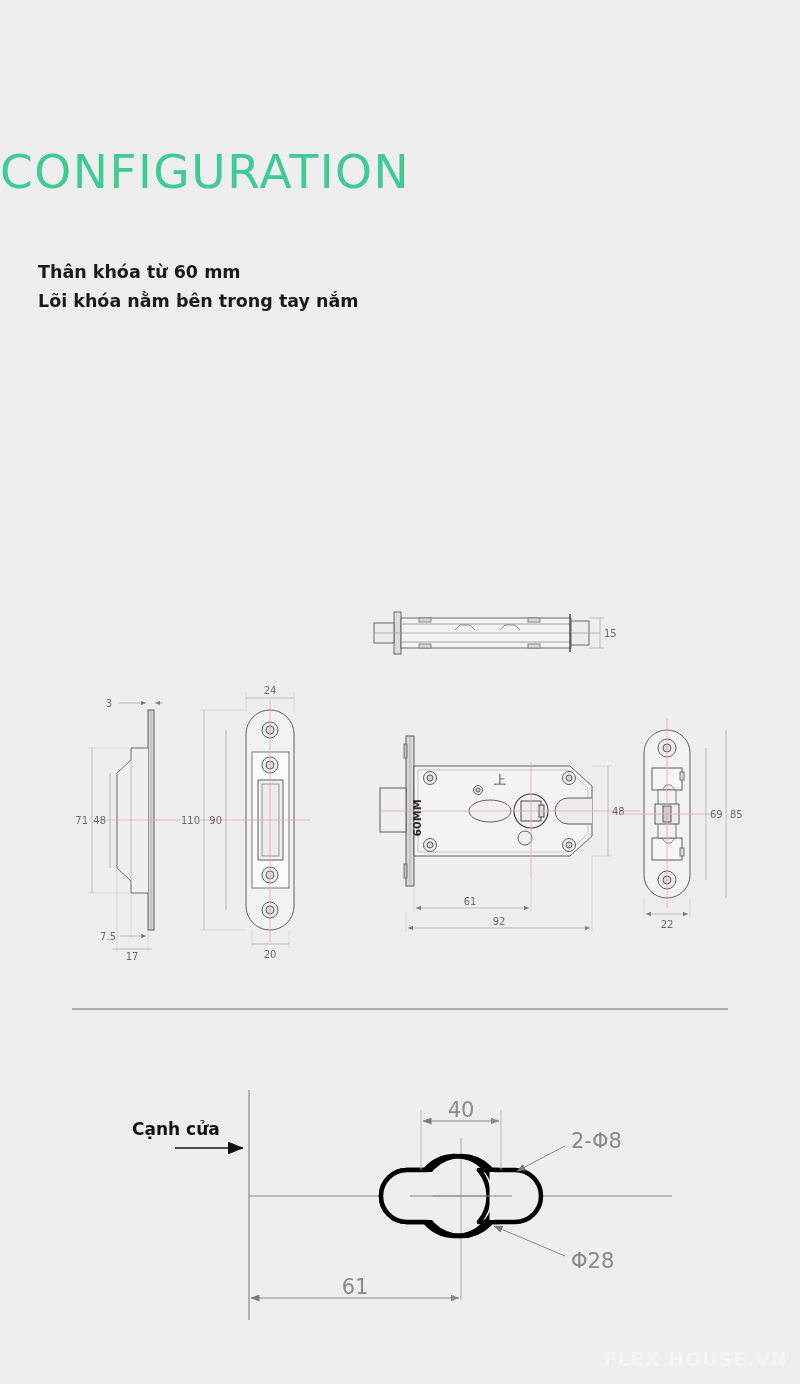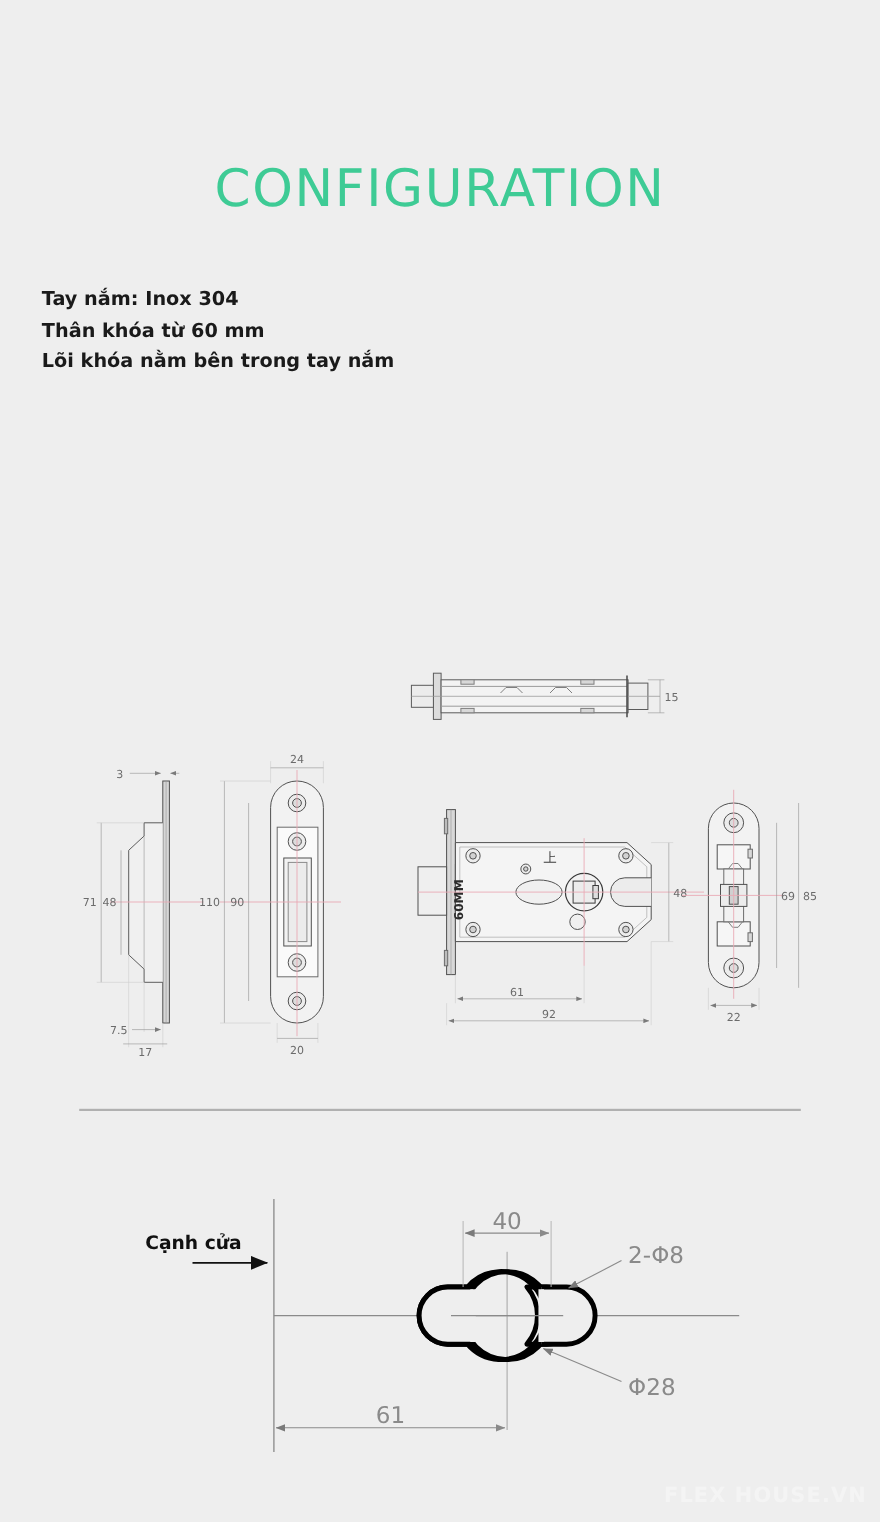--- a/index.html
+++ b/index.html
@@ -7,21 +7,20 @@
     width:800px;height:1384px;
     background:#eeeeee;
     font-family:"DejaVu Sans", sans-serif;
     position:relative;
     overflow:hidden;
   }
   #page{position:relative;width:800px;height:1384px;}
 
   .title{
     position:absolute;top:144px;left:0;width:800px;
-    text-align:center;
     font-size:47px;
     letter-spacing:1.5px;
     color:#3ecb95;
     font-weight:400;
     font-family:"DejaVu Sans", sans-serif;
   }
 
   .specs{
     position:absolute;top:258px;left:38px;
     font-size:17.5px;
@@ -54,21 +53,20 @@
   }
 </style>
 </head>
 <body>
 
 <div id="page">
 
   <div class="title">CONFIGURATION</div>
 
   <div class="specs">
-    <div>Tay nắm: Inox 304</div>
     <div>Thân khóa từ 60 mm</div>
     <div>Lõi khóa nằm bên trong tay nắm</div>
   </div>
 
   <svg class="drawing" width="800" height="1384">
     <defs>
       <marker id="ah" markerWidth="9" markerHeight="7" refX="8.5" refY="3.5" orient="auto">
         <polygon points="0 0, 9 3.5, 0 7" fill="#7a7a7a"></polygon>
       </marker>
       <marker id="ahs" markerWidth="9" markerHeight="7" refX="0.5" refY="3.5" orient="auto">

